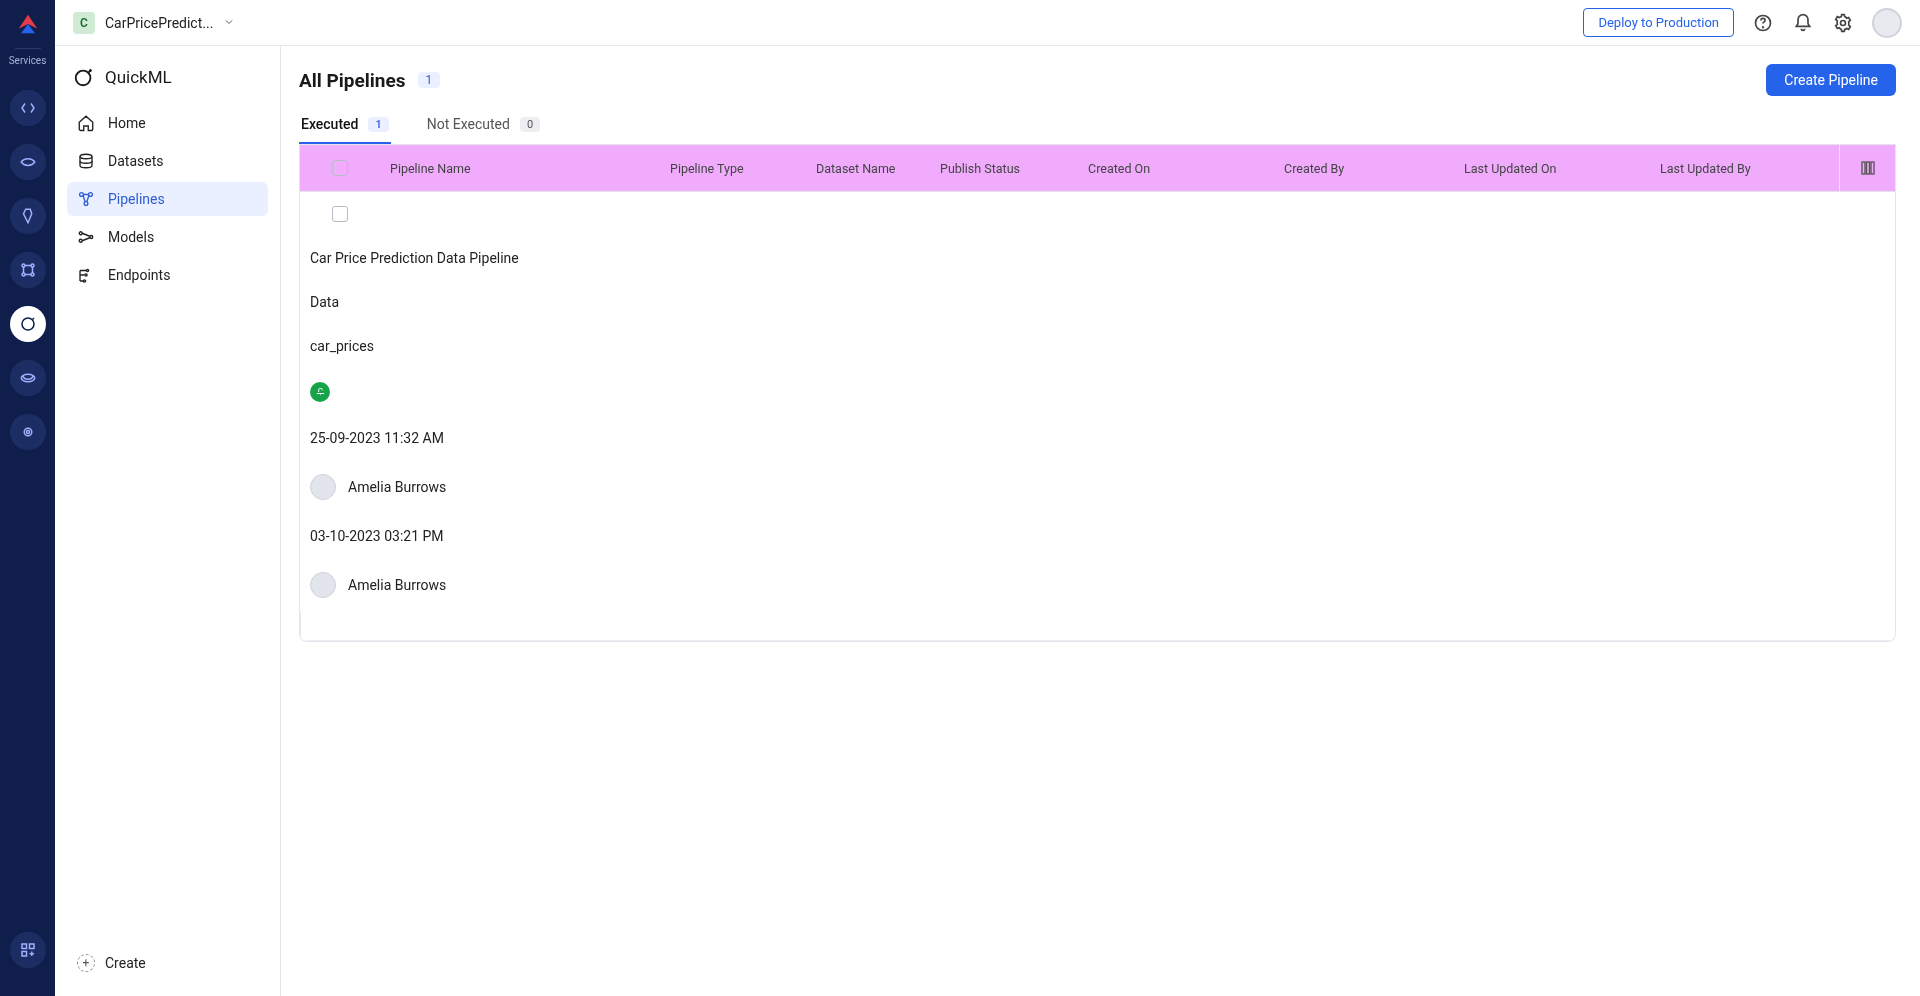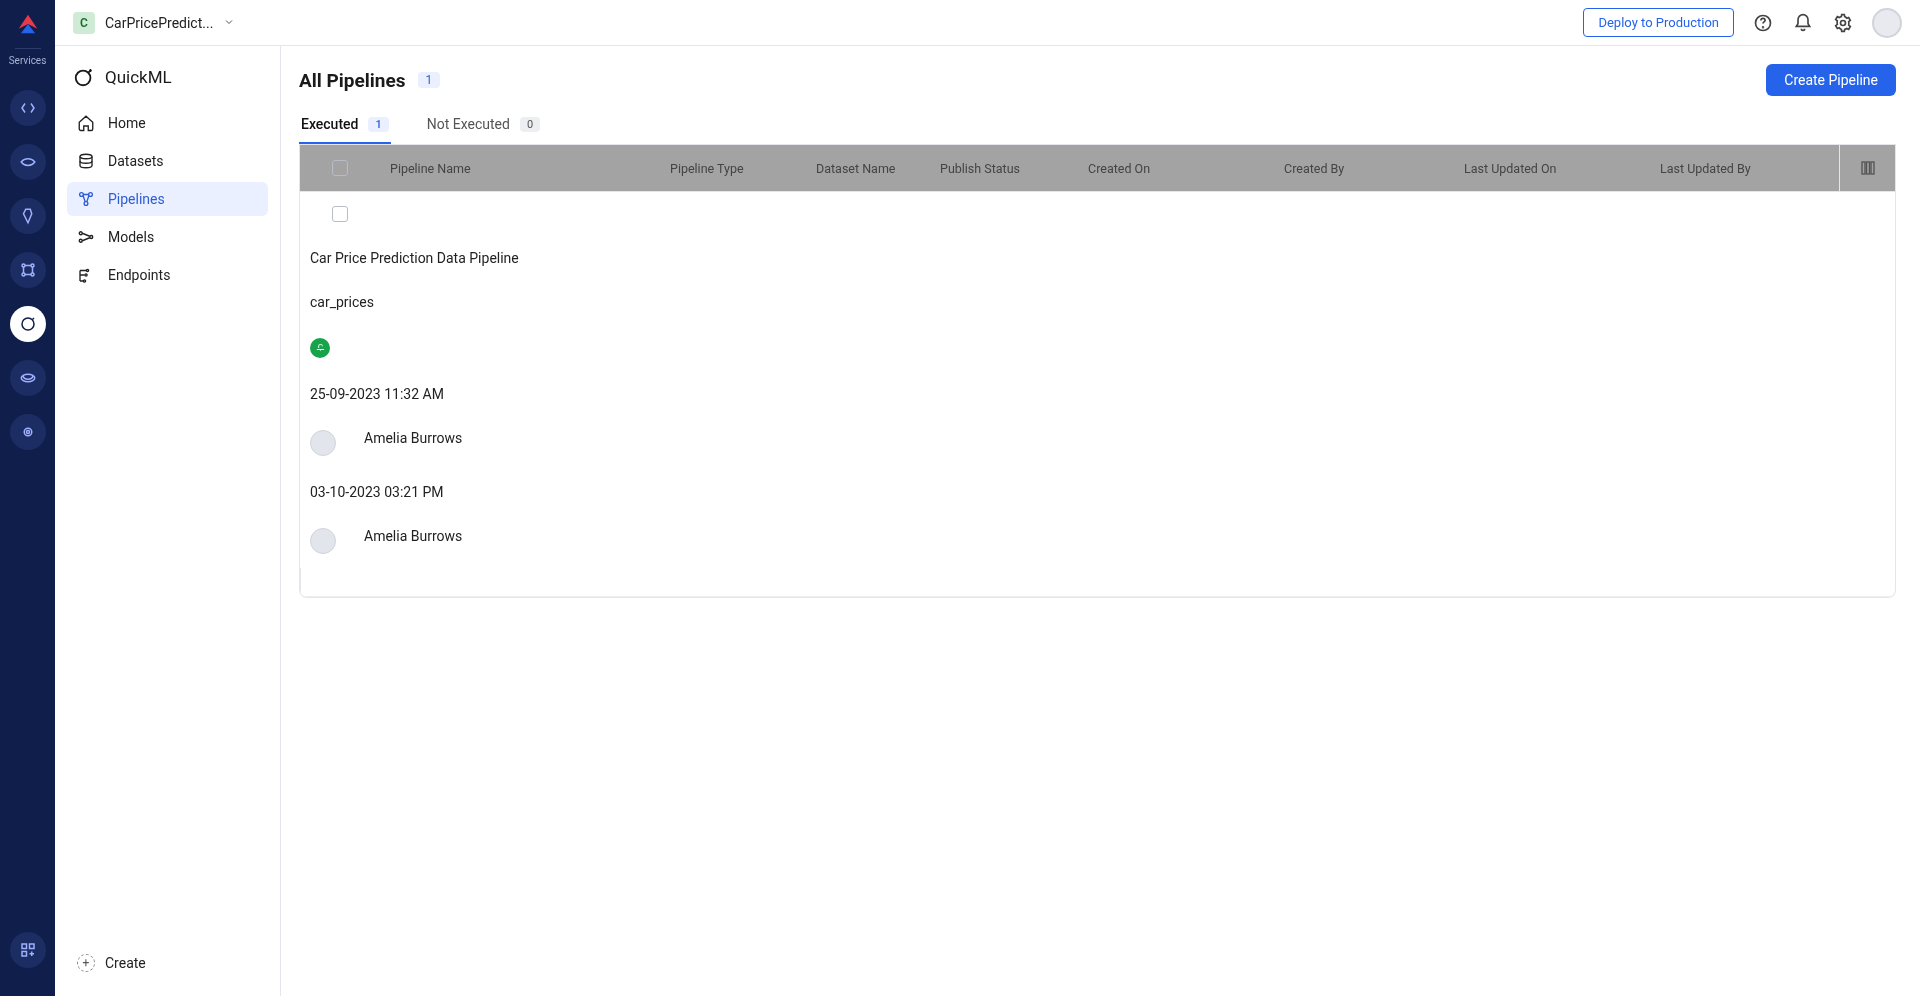--- a/index.html
+++ b/index.html
@@ -52,37 +52,37 @@
 .count-pill { background:#eaf0ff; color:#2f5dd4; font-size:12px; padding:1px 8px; border-radius:4px; margin-left:12px; }
 .create-pipeline-btn { margin-left:auto; background:#2563eb; color:#fff; border:none; font-size:14px; padding:8px 18px; border-radius:6px; cursor:pointer; }
 
 .tabs { display:flex; gap:34px; border-bottom:1px solid #e4e6eb; margin-bottom:0; }
 .tab { display:flex; align-items:flex-end; gap:10px; padding:6px 2px 10px; font-size:14px; color:#555; cursor:pointer; border-bottom:2px solid transparent; }
 .tab.active { color:#111; border-bottom-color:#2563eb; font-weight:500; }
 .tab-badge { background:#eaf0ff; color:#2f5dd4; font-size:11px; padding:1px 7px; border-radius:4px; }
 .tab-badge.grey { background:#eceef1; color:#555; }
 
 .table-wrap { border:1px solid #e4e6eb; border-top:none; border-radius:0 0 8px 8px; overflow:hidden; }
-.thead { display:flex; background:#a3a3a3; border-bottom:1px solid #e4e6eb; font-size:12.5px; color:#444; }
+.thead { display:flex; background:#f0abfc; border-bottom:1px solid #e4e6eb; font-size:12.5px; color:#444; }
 .th, .td { padding:14px 10px; display:flex; align-items:center; }
 .col-check   { width:80px; justify-content:center; }
 .col-name    { width:280px; }
 .col-type    { width:146px; }
 .col-dataset { width:124px; }
 .col-publish { width:148px; }
 .col-created { width:196px; }
 .col-createdby{ width:180px; }
 .col-updated { width:196px; }
 .col-updatedby{ flex:1; }
 .col-settings{ width:56px; justify-content:center; border-left:1px solid #e4e6eb; cursor:pointer; }
 .trow { display:flex; font-size:14px; color:#222; border-bottom:1px solid #eceef1;flex-direction:column; }
 .checkbox { width:16px; height:16px; border:1.5px solid #b7bcc7; border-radius:3px; cursor:pointer; }
 .status-pub { width:20px; height:20px; border-radius:50%; background:#17a34a; display:flex; align-items:center; justify-content:center; }
 .status-pub svg { width:11px; height:11px; fill:#fff; }
-.user-cell { display:flex; align-items:flex-start; gap:28px; }
+.user-cell { display:flex; align-items:center; gap:12px; }
 .mini-avatar { width:26px; height:26px; border-radius:50%; background:#e2e5eb; border:1px solid #d0d3db; }
 </style>
 </head>
 <body>
 
 <div class="services-rail">
   <div class="rail-logo">
     <svg viewBox="0 0 24 24">
         <path d="M4 16 L12 4 L20 16 L12 12 Z" fill="#e63a4a"></path>
         <path d="M6 20 L12 12 L18 20 Z" fill="#2563eb"></path>
@@ -279,20 +279,21 @@
                 <rect x="16" y="4" width="4" height="16"></rect>
               </svg>
           </div>
         </div>
 
         <div class="trow">
           <div class="td col-check">
               <div class="checkbox"></div>
             </div>
           <div class="td col-name">Car Price Prediction Data Pipeline</div>
+          <div class="td col-type">Data</div>
           <div class="td col-dataset">car_prices</div>
           <div class="td col-publish">
             <div class="status-pub">
               <svg viewBox="0 0 24 24">
                   <path d="M7 11h2V7a3 3 0 016 0h2a5 5 0 00-10 0v4zm-3 2h16v2H4v-2z"></path>
                   <path d="M14 13l-2 5-2-5" fill="#fff"></path>
                 </svg>
             </div>
           </div>
           <div class="td col-created">25-09-2023 11:32 AM</div>

